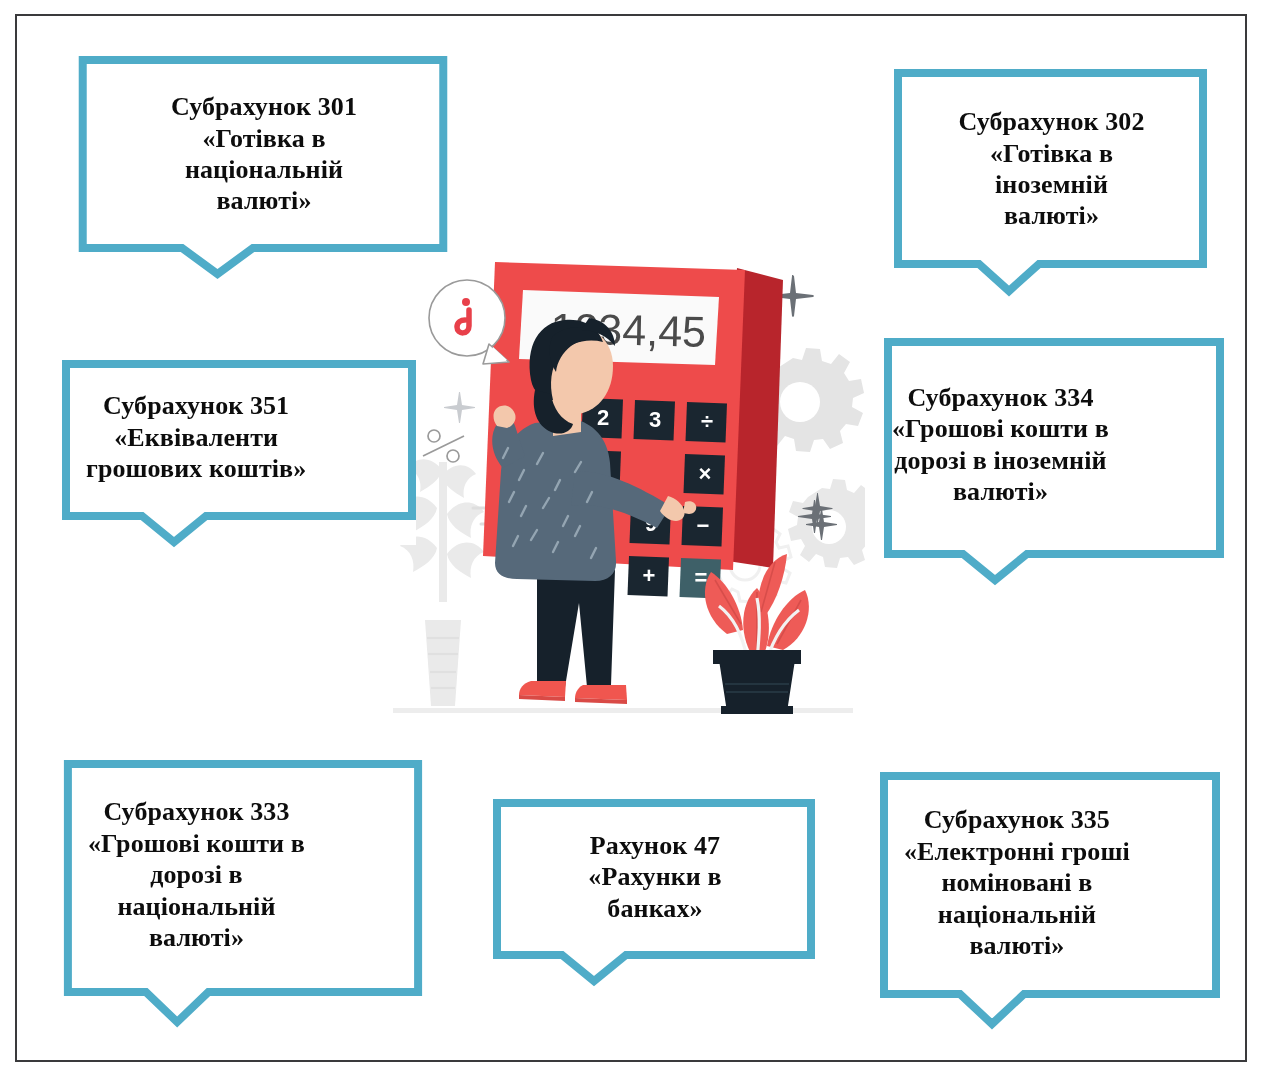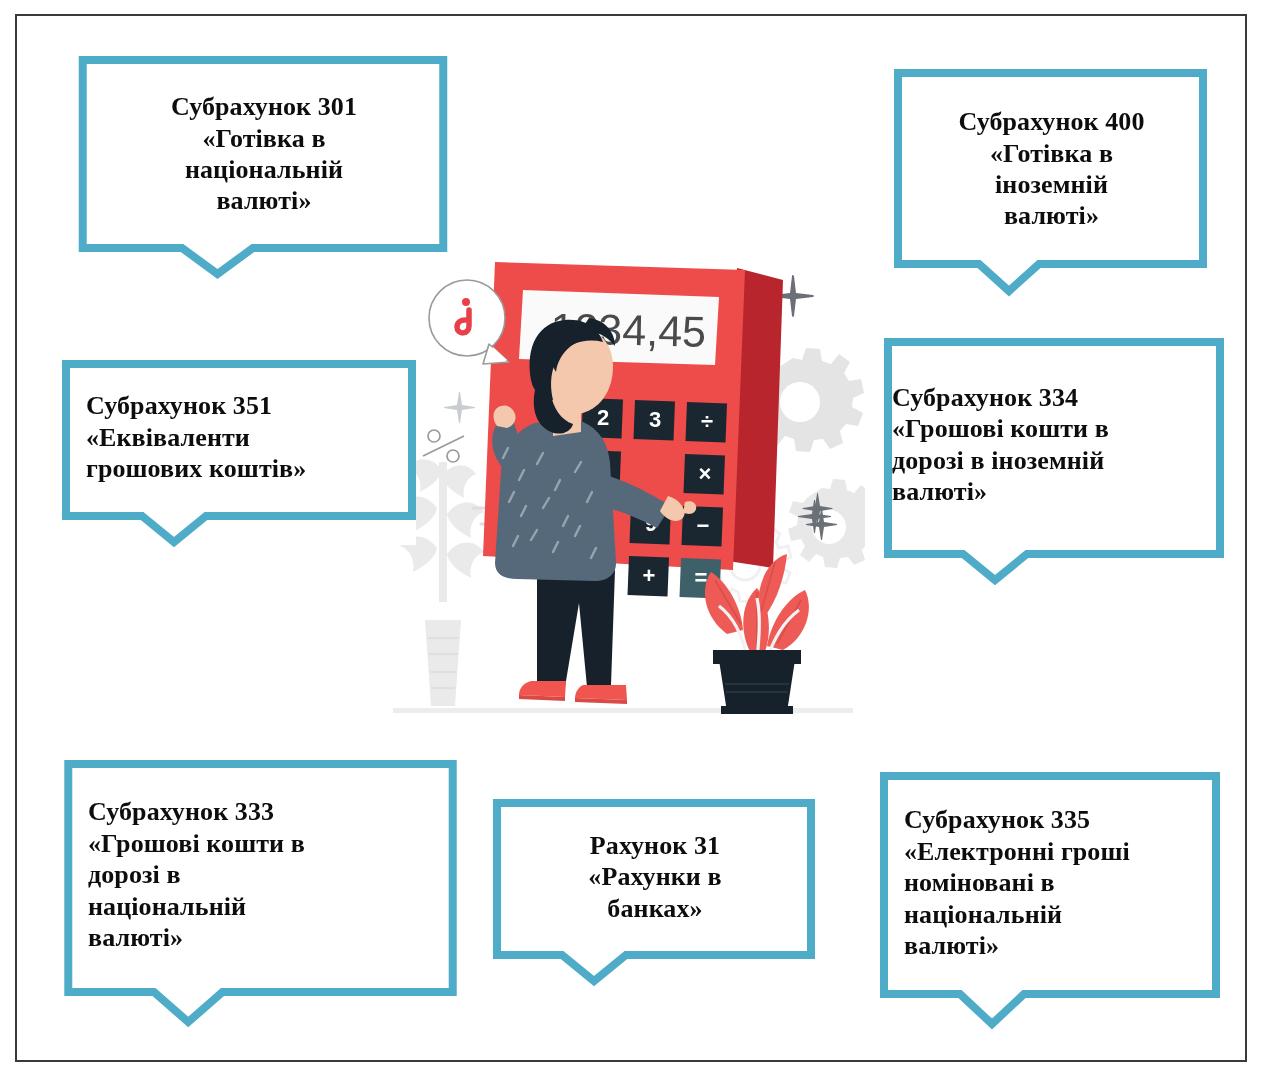--- a/index.html
+++ b/index.html
@@ -55,21 +55,21 @@
     justify-content: center;
     padding: 6px 18px 6px 20px;
     font-weight: bold;
     color: #0d0d0d;
     line-height: 1.21;
     letter-spacing: 0.1px;
     white-space: pre-line;
     z-index: 2;
   }
   .txt.center { text-align: center; align-items: center; }
-  .txt.left   { text-align: left;  align-items: flex-start; }
+  .txt.left   { text-align: center;  align-items: flex-start; }
 
   
   #illustration {
     position: absolute;
     left: 385px;
     top: 240px;
     width: 480px;
     height: 500px;
   }
   #illustration svg { width: 100%; height: 100%; display: block; }
@@ -266,21 +266,21 @@
     <div class="txt center" style="font-size:26px;">Субрахунок 301
 «Готівка в
 національній
 валюті»</div>
   </div>
 
   <div class="callout" style="left:894px; top:69px; width:313px; height:226px;">
     <svg class="frame" viewBox="0 0 313 226" preserveAspectRatio="none">
       <path d="M4 4 H309 V195 H145 L115 222 L85 195 H4 Z" fill="#ffffff" stroke="#4FACC8" stroke-width="8" stroke-linejoin="miter" vector-effect="non-scaling-stroke"></path>
     </svg>
-    <div class="txt center" style="font-size:26px;">Субрахунок 400
+    <div class="txt center" style="font-size:26px;">Субрахунок 302
 «Готівка в
 іноземній
 валюті»</div>
   </div>
 
   <div class="callout" style="left:62px; top:360px; width:354px; height:185px;">
     <svg class="frame" viewBox="0 0 354 185" preserveAspectRatio="none">
       <path d="M4 4 H350 V156 H144 L112 182 L80 156 H4 Z" fill="#ffffff" stroke="#4FACC8" stroke-width="8" stroke-linejoin="miter" vector-effect="non-scaling-stroke"></path>
     </svg>
     <div class="txt left" style="font-size:26px; bottom:30px; padding-left:24px;">Субрахунок 351
@@ -291,36 +291,36 @@
   <div class="callout" style="left:884px; top:338px; width:340px; height:245px;">
     <svg class="frame" viewBox="0 0 340 245" preserveAspectRatio="none">
       <path d="M4 4 H336 V216 H143 L111 242 L79 216 H4 Z" fill="#ffffff" stroke="#4FACC8" stroke-width="8" stroke-linejoin="miter" vector-effect="non-scaling-stroke"></path>
     </svg>
     <div class="txt left" style="font-size:26px; bottom:32px; padding-left:8px;">Субрахунок 334
 «Грошові кошти в
 дорозі в іноземній
 валюті»</div>
   </div>
 
-  <div class="callout" style="left:64px; top:760px; width:393px; height:266px;">
+  <div class="callout" style="left:64px; top:760px; width:358px; height:266px;">
     <svg class="frame" viewBox="0 0 367 266" preserveAspectRatio="none">
       <path d="M4 4 H363 V232 H148 L116 262 L84 232 H4 Z" fill="#ffffff" stroke="#4FACC8" stroke-width="8" stroke-linejoin="miter" vector-effect="non-scaling-stroke"></path>
     </svg>
     <div class="txt left" style="font-size:26px; bottom:36px; padding-left:24px;">Субрахунок 333
 «Грошові кошти в
 дорозі в
 національній
 валюті»</div>
   </div>
 
   <div class="callout" style="left:493px; top:799px; width:322px; height:186px;">
     <svg class="frame" viewBox="0 0 322 186" preserveAspectRatio="none">
       <path d="M4 4 H318 V156 H133 L101 182 L69 156 H4 Z" fill="#ffffff" stroke="#4FACC8" stroke-width="8" stroke-linejoin="miter" vector-effect="non-scaling-stroke"></path>
     </svg>
-    <div class="txt center" style="font-size:26px; bottom:30px;">Рахунок 31
+    <div class="txt center" style="font-size:26px; bottom:30px;">Рахунок 47
 «Рахунки в
 банках»</div>
   </div>
 
   <div class="callout" style="left:880px; top:772px; width:340px; height:256px;">
     <svg class="frame" viewBox="0 0 340 256" preserveAspectRatio="none">
       <path d="M4 4 H336 V222 H144 L112 252 L80 222 H4 Z" fill="#ffffff" stroke="#4FACC8" stroke-width="8" stroke-linejoin="miter" vector-effect="non-scaling-stroke"></path>
     </svg>
     <div class="txt left" style="font-size:26px; bottom:34px; padding-left:24px;">Субрахунок 335
 «Електронні гроші

